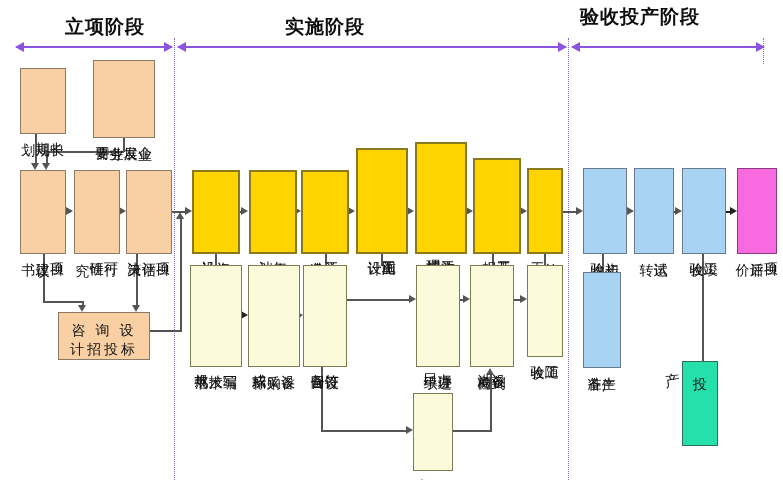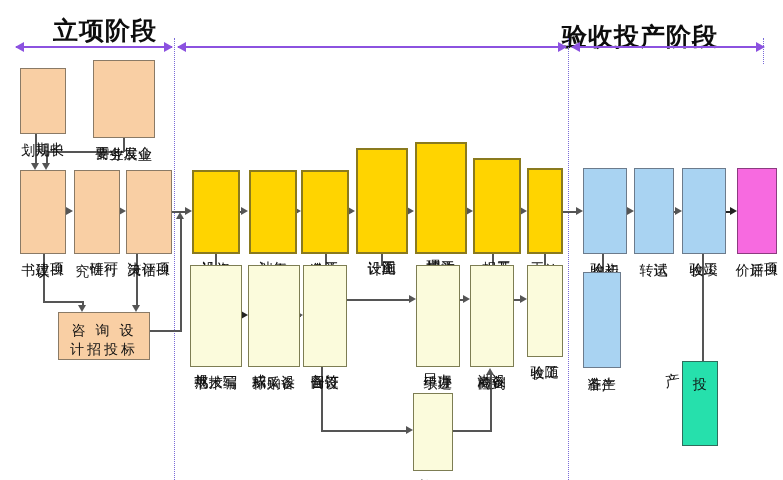--- a/index.html
+++ b/index.html
@@ -7,21 +7,21 @@
     width:783px;height:480px;
     background:#ffffff;
     font-family:"Liberation Sans","DejaVu Sans",sans-serif;
     overflow:hidden;
   }
   #stage{position:relative;width:783px;height:480px;}
 
   
   .phase-label{
     position:absolute;
-    font-size:25px;
+    font-size:19px;
     font-weight:bold;
     color:#0d0d0d;
     letter-spacing:1px;
     white-space:nowrap;
     text-align:center;
   }
   .phase-arrow{
     position:absolute;
     height:2px;
     background:#8c52e0;
@@ -90,21 +90,22 @@
     color:#111;
     transform:rotate(-8deg);
   }
 </style>
 </head>
 <body>
 
 <div id="stage">
 
   <div class="phase-label" style="left:30px;top:14px;width:150px;">立项阶段</div>
-  <div class="phase-label" style="left:550px;top:20px;width:180px;text-align:center;">验收投产阶段</div>
+  <div class="phase-label" style="left:250px;top:14px;width:150px;">实施阶段</div>
+  <div class="phase-label" style="left:550px;top:4px;width:180px;text-align:center;">验收投产阶段</div>
 
   <div class="phase-arrow" style="left:16px;width:156px;"></div>
   <div class="phase-arrow" style="left:178px;width:388px;"></div>
   <div class="phase-arrow" style="left:572px;width:192px;"></div>
 
   <div class="divider" style="left:174px;height:442px;"></div>
   <div class="divider" style="left:568px;height:442px;"></div>
   <div class="divider" style="left:763px;height:26px;"></div>
 
   <div class="ln lnv" style="left:35px;top:134px;height:30px;"></div>

